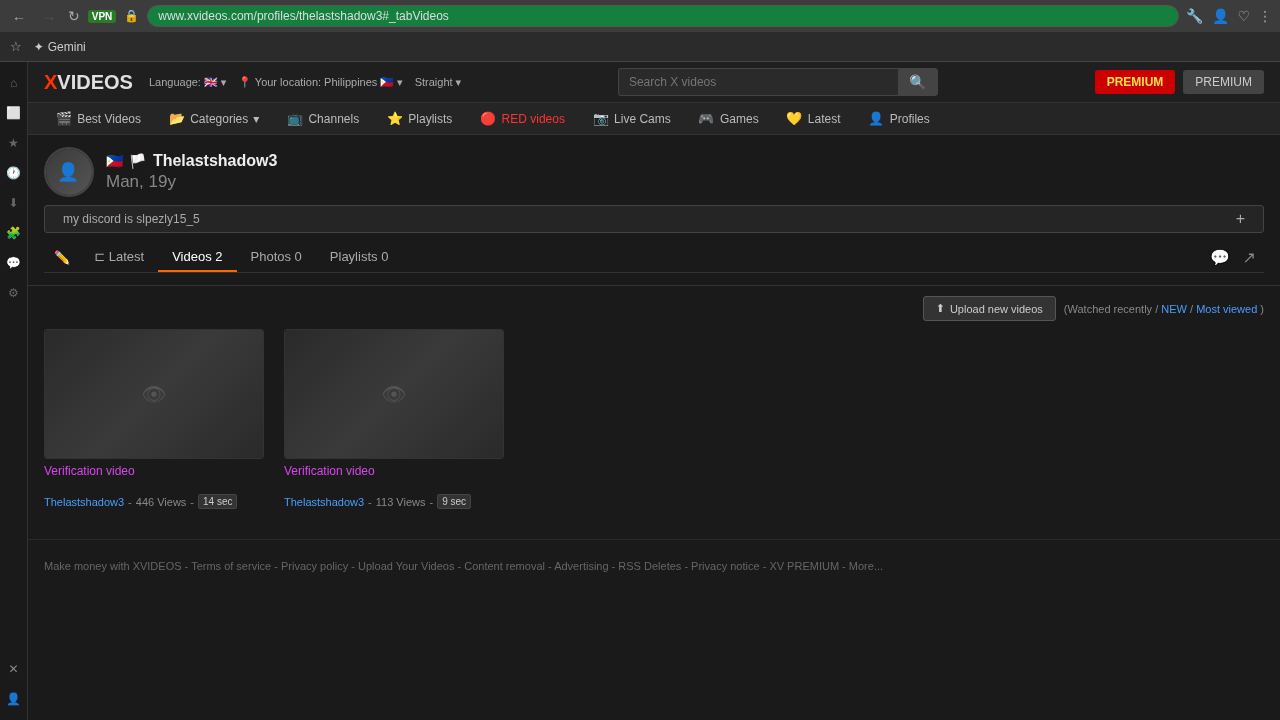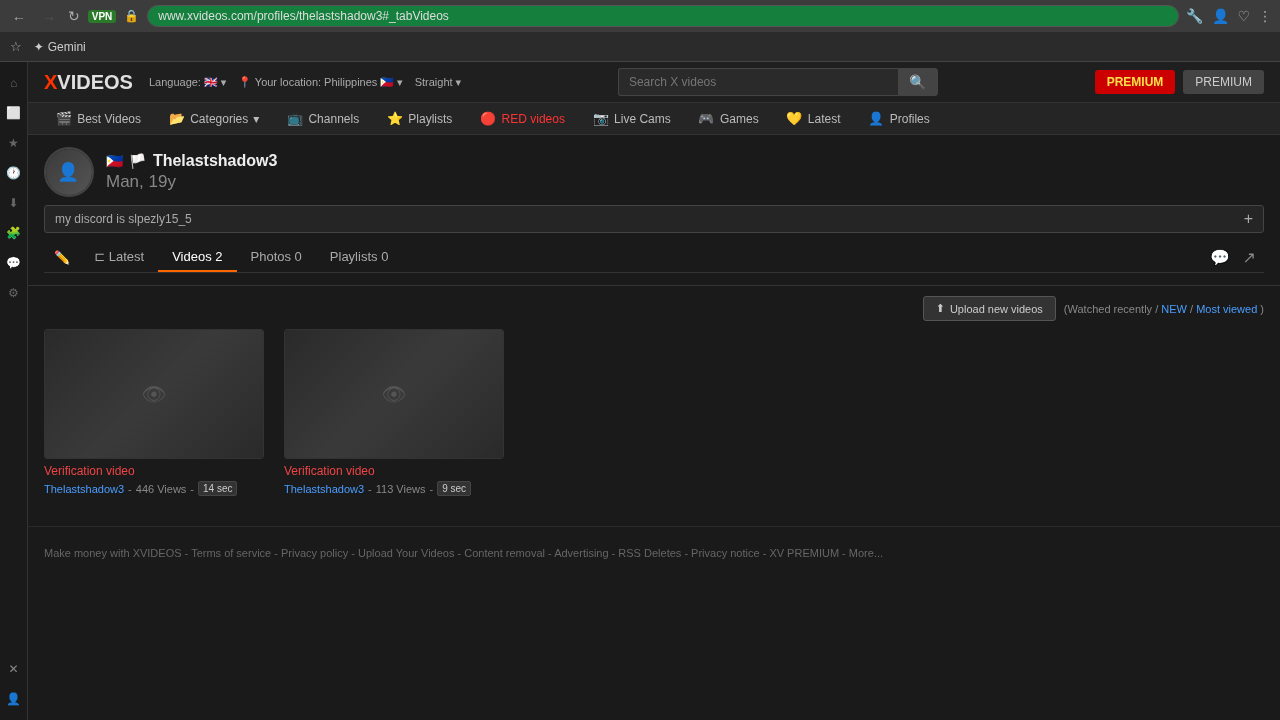--- a/index.html
+++ b/index.html
@@ -282,21 +282,21 @@
     }
     .flag { font-size: 14px; }
     .xv-profile-sub {
       font-size: 17px;
       color: #888;
     }
     .xv-discord-bar {
       background: #252525;
       border: 1px solid #444;
       border-radius: 3px;
-      padding: 4px 10px;
+      padding: 4px 18px;
       font-size: 12px;
       color: #aaa;
       display: flex;
       align-items: center;
       justify-content: space-between;
       margin-bottom: 4px;
     }
     .xv-discord-plus {
       color: #aaa;
       cursor: pointer;
@@ -401,23 +401,23 @@
       display: flex;
       align-items: center;
       justify-content: center;
     }
     .thumb-eye {
       font-size: 20px;
       color: #555;
     }
     .xv-video-title {
       font-size: 12px;
-      color: #ef4444;
+      color: #d946ef;
       margin-top: 5px;
-      margin-bottom: 3px;
+      margin-bottom: 16px;
     }
     .xv-video-meta {
       font-size: 11px;
       color: #888;
       display: flex;
       align-items: center;
       gap: 4px;
     }
     .xv-video-meta a {
       color: #4a9eff;

